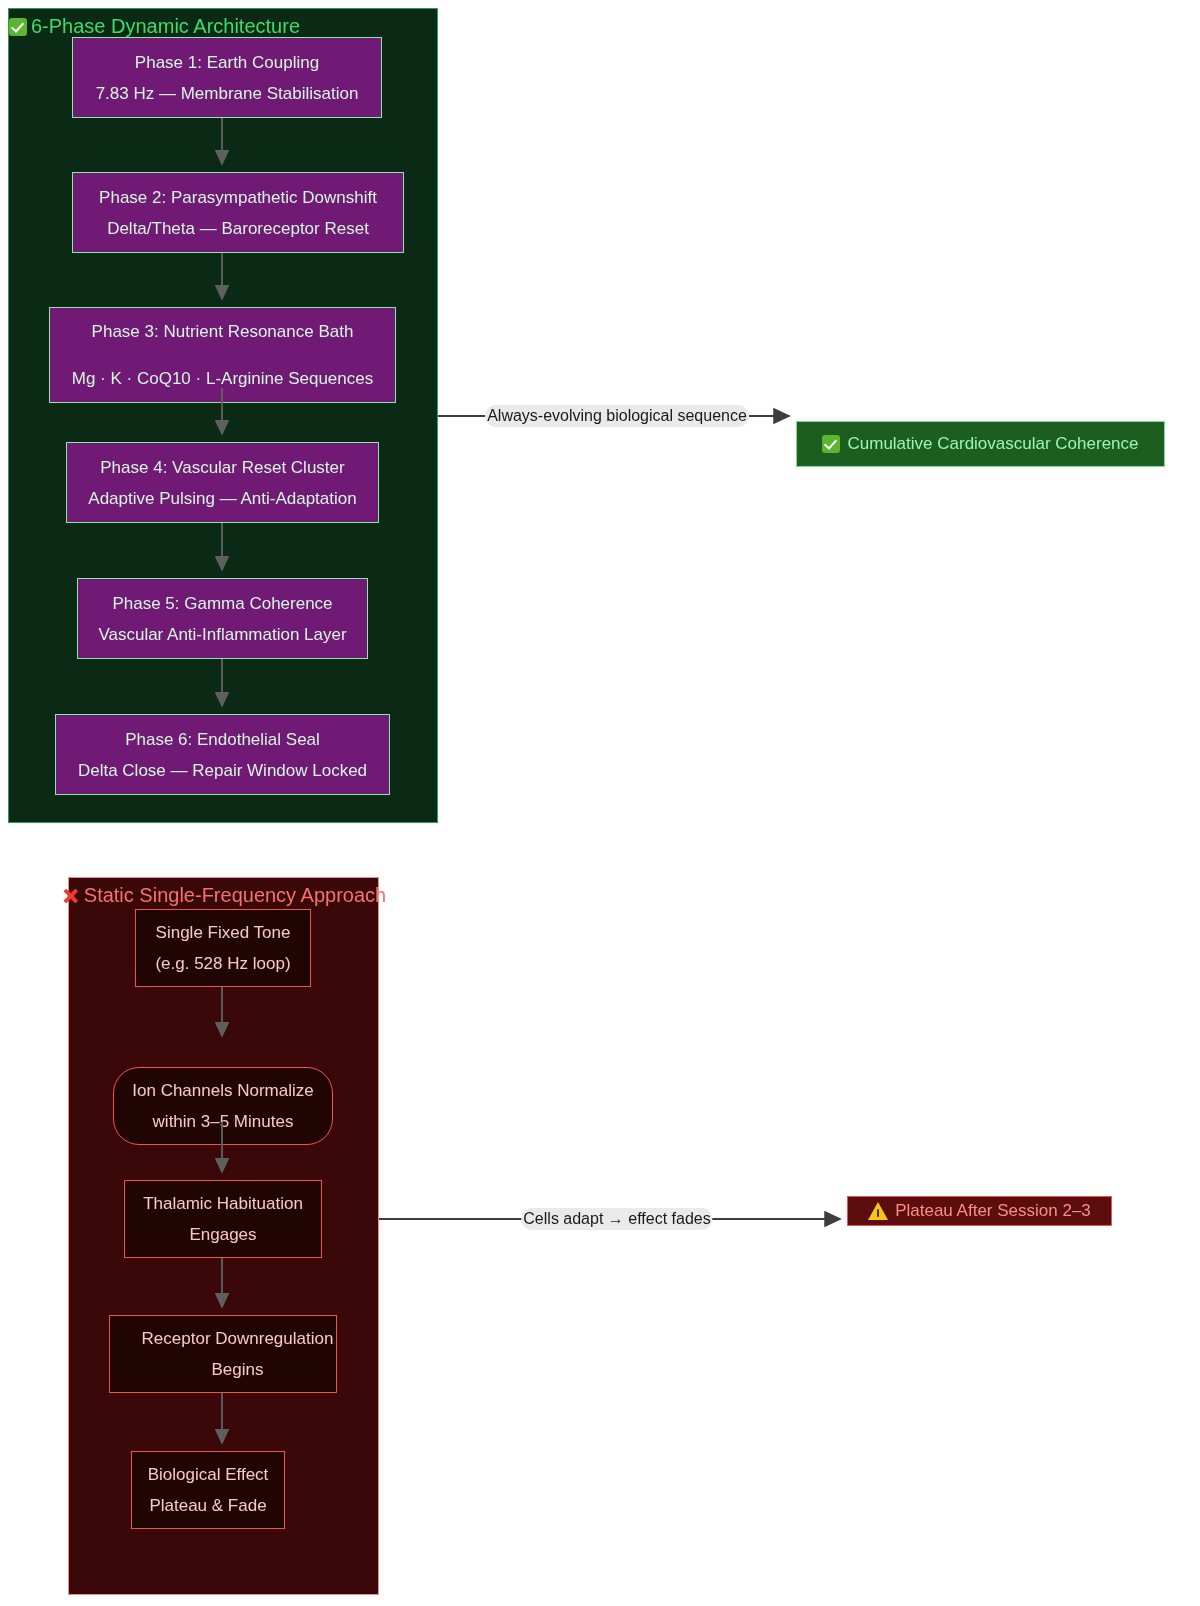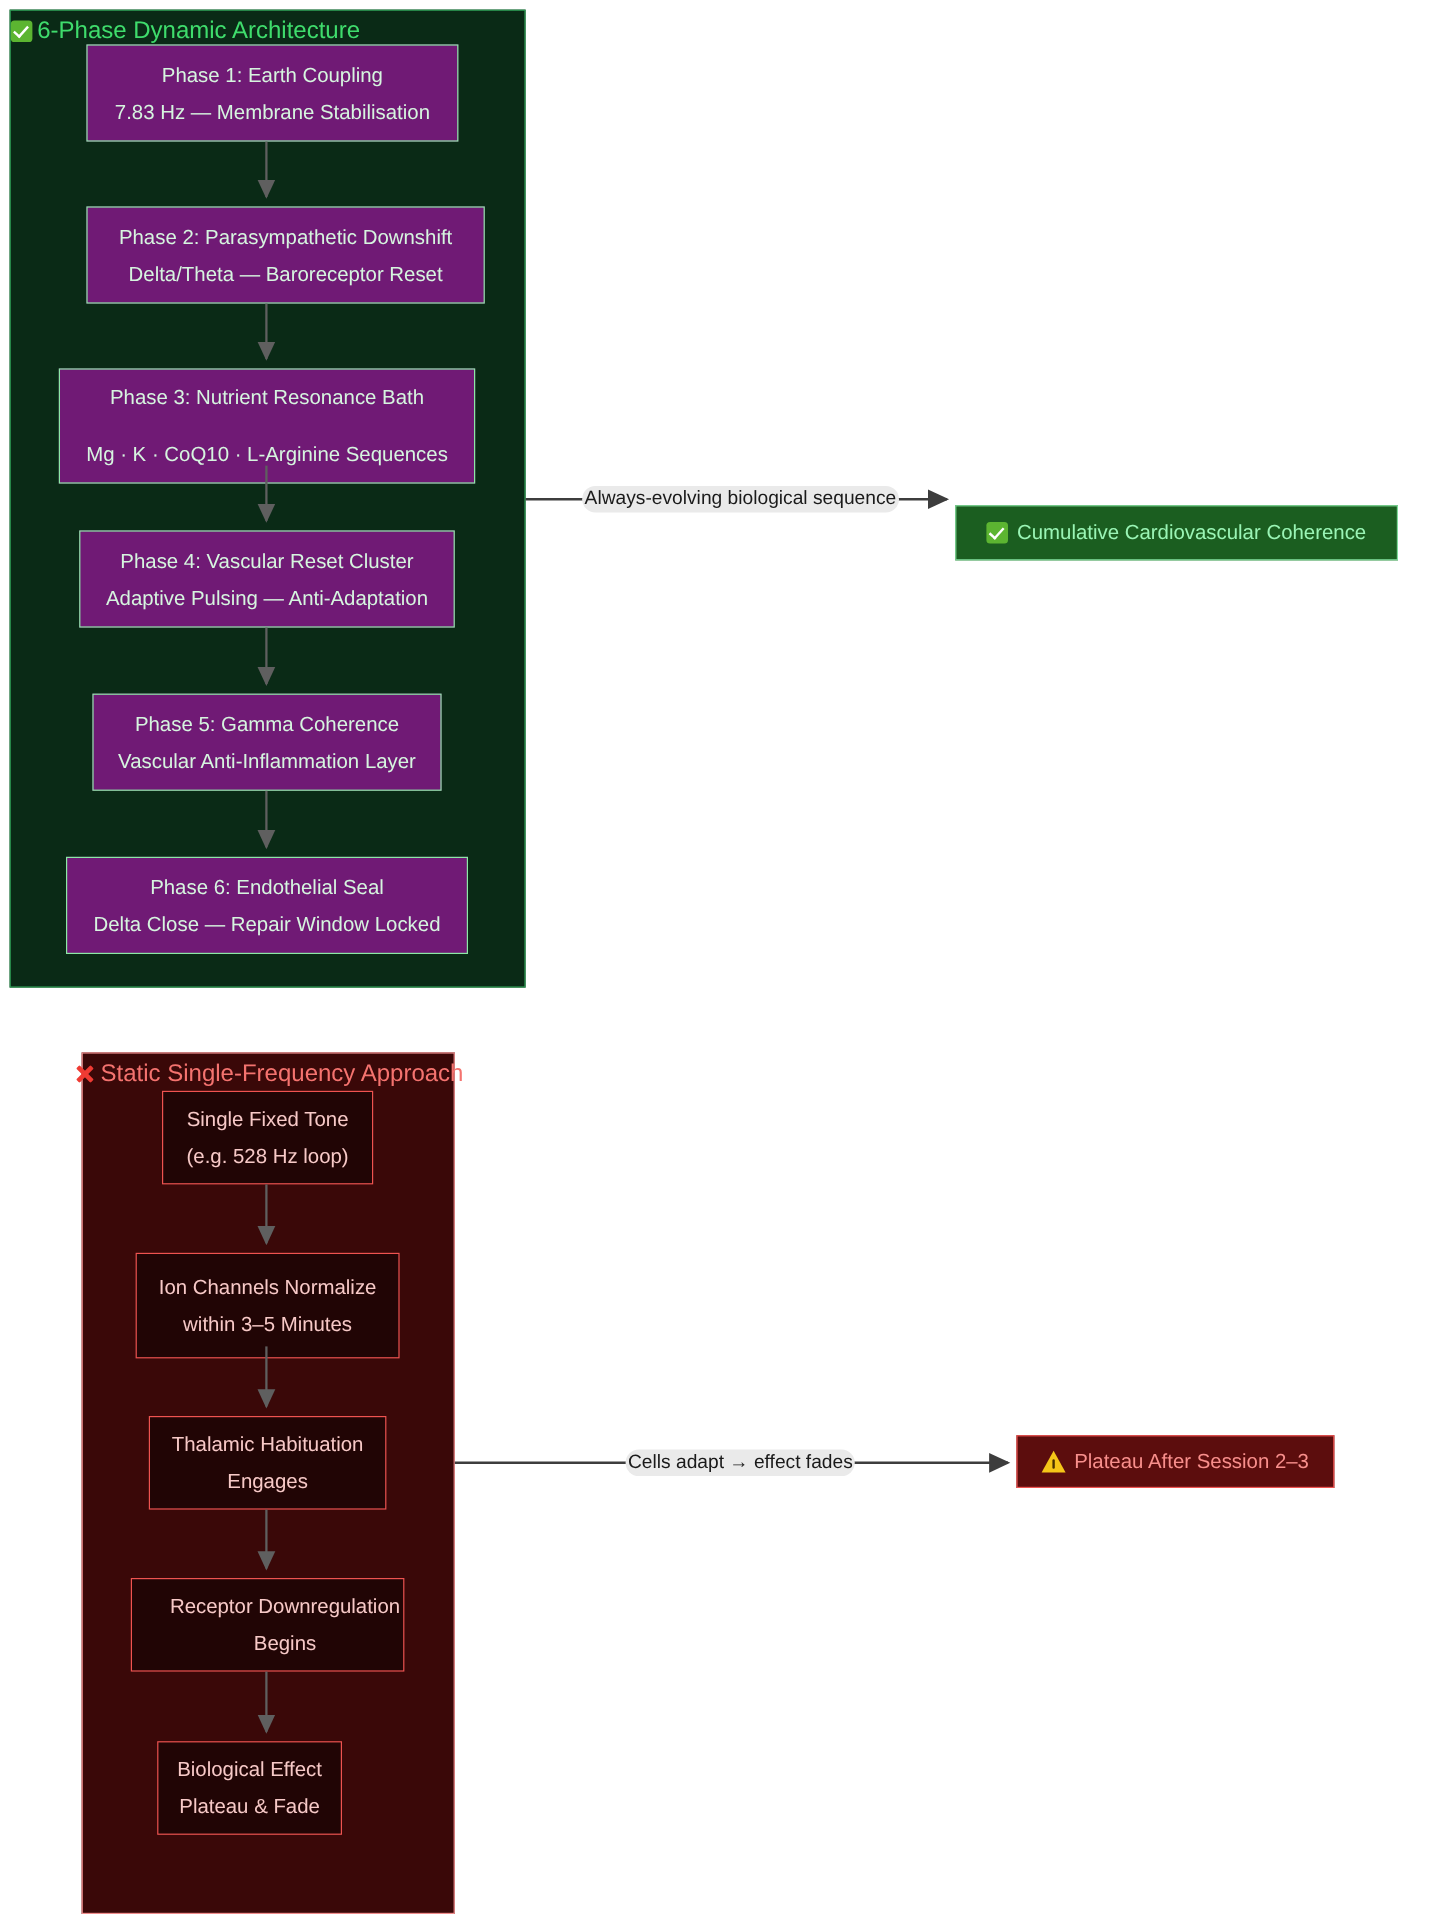--- a/index.html
+++ b/index.html
@@ -248,21 +248,21 @@
     <div class="cluster-title">
       <span class="emoji ico-cross"></span><span>Static Single-Frequency Approach</span>
     </div>
   </div>
 
   <div class="node node-red" style="left:135px; top:909px; width:176px; height:78px;">
     <span class="line1">Single Fixed Tone</span>
     <span class="line2">(e.g. 528 Hz loop)</span>
   </div>
 
-  <div class="node node-red" style="left:113px; top:1044px; width:220px; height:88px;">
+  <div class="node node-red" style="left:113px; top:1067px; width:220px; height:78px;border-radius:26px;">
     <span class="line1">Ion Channels Normalize</span>
     <span class="line2">within 3–5 Minutes</span>
   </div>
 
   <div class="node node-red" style="left:124px; top:1180px; width:198px; height:78px;">
     <span class="line1">Thalamic Habituation</span>
     <span class="line2">Engages</span>
   </div>
 
   <div class="node node-red" style="left:109px; top:1315px; width:228px; height:78px;padding-left:29px;">
@@ -273,21 +273,21 @@
   <div class="node node-red" style="left:131px; top:1451px; width:154px; height:78px;">
     <span class="line1">Biological Effect</span>
     <span class="line2">Plateau &amp; Fade</span>
   </div>
 
   <div class="node node-result-green" style="left:796px; top:393px; width:369px; height:46px;">
     <span class="ico-check"></span>
     <span>Cumulative Cardiovascular Coherence</span>
   </div>
 
-  <div class="node node-result-red" style="left:847px; top:1196px; width:265px; height:44px;">
+  <div class="node node-result-red" style="left:847px; top:1196px; width:265px; height:30px;">
     <span class="ico-warn"></span>
     <span>Plateau After Session 2–3</span>
   </div>
 
   <svg class="connectors" viewBox="0 0 1200 1606" width="1200" height="1606" xmlns="http://www.w3.org/2000/svg">
     <defs>
       <marker id="ah" markerWidth="9" markerHeight="9" refX="7.5" refY="4.5" orient="auto" markerUnits="strokeWidth">
         <path d="M0,0.6 L8.4,4.5 L0,8.4 z" fill="#5f5f5f"></path>
       </marker>
       <marker id="ahd" markerWidth="9" markerHeight="9" refX="7.5" refY="4.5" orient="auto" markerUnits="strokeWidth">

